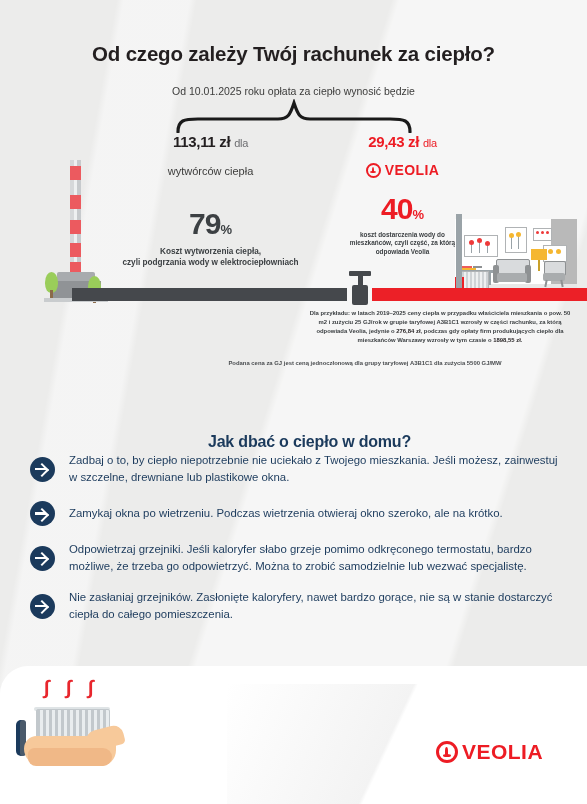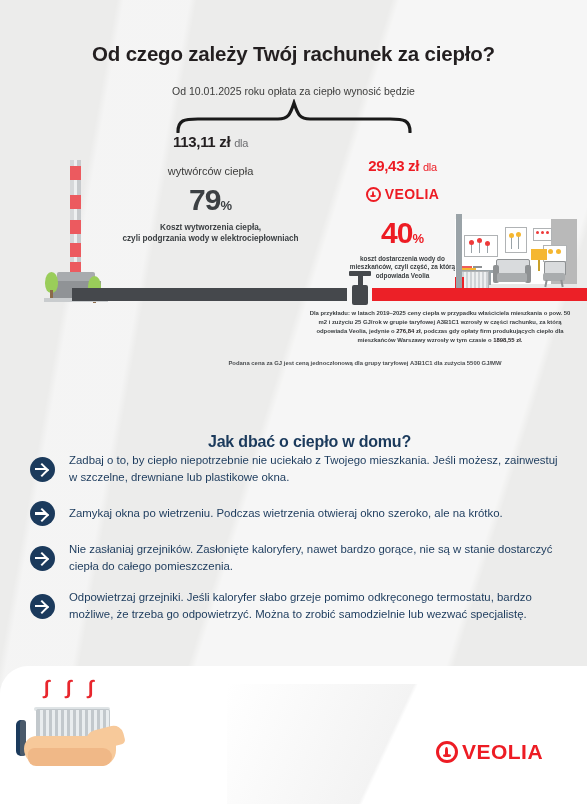--- a/index.html
+++ b/index.html
@@ -45,30 +45,30 @@
   }
 
   
   .brace-wrap{position:relative;height:34px;margin-top:2px;}
   .brace-wrap svg{position:absolute;left:50%;transform:translateX(-50%);top:0;}
 
   
   .cols{position:relative;height:160px;}
   .col{position:absolute;text-align:center;}
   .col-left{left:118px;width:185px;top:0;}
-  .col-right{left:330px;width:145px;top:0;margin-top:24px;}
+  .col-right{left:330px;width:145px;top:0;}
 
   .price{font-size:15px;font-weight:bold;color:#231f20;letter-spacing:-.3px;}
   .price .dla{font-size:11px;font-weight:normal;color:#6d6e71;}
   .price.red{color:#ed1c24;}
   .price.red .dla{color:#ed1c24;}
 
   .caption{margin-top:15px;font-size:11px;color:#3c3c3b;}
 
-  .pct{margin-top:8px;font-size:30px;font-weight:bold;color:#3c4043;letter-spacing:-1px;line-height:1;}
+  .pct{margin-top:32px;font-size:30px;font-weight:bold;color:#3c4043;letter-spacing:-1px;line-height:1;}
   .pct .sym{font-size:13px;font-weight:bold;letter-spacing:0;}
   .pct.red{color:#ed1c24;}
 
   .pct-desc{margin-top:7px;font-size:8.2px;font-weight:bold;color:#3c4043;line-height:1.35;}
   .pct-desc.small{font-size:6.4px;color:#3c4043;line-height:1.35;}
 
   
   .piperow{position:absolute;left:0;top:282px;width:587px;height:26px;}
   .pipe-gray{position:absolute;left:72px;top:6px;width:275px;height:13px;background:#45484c;}
   .pipe-red{position:absolute;left:372px;top:6px;width:215px;height:13px;background:#ec2027;}
@@ -351,25 +351,25 @@
       <div class="tip">
         <span class="arrow"></span>
         <span class="tip-text">Zadbaj o to, by ciepło niepotrzebnie nie uciekało z Twojego mieszkania. Jeśli możesz, zainwestuj w szczelne, drewniane lub plastikowe okna.</span>
       </div>
       <div class="tip">
         <span class="arrow"></span>
         <span class="tip-text">Zamykaj okna po wietrzeniu. Podczas wietrzenia otwieraj okno szeroko, ale na krótko.</span>
       </div>
       <div class="tip">
         <span class="arrow"></span>
-        <span class="tip-text">Nie zasłaniaj grzejników. Zasłonięte kaloryfery, nawet bardzo gorące, nie są w stanie dostarczyć ciepła do całego pomieszczenia.</span>
+        <span class="tip-text">Odpowietrzaj grzejniki. Jeśli kaloryfer słabo grzeje pomimo odkręconego termostatu, bardzo możliwe, że trzeba go odpowietrzyć. Można to zrobić samodzielnie lub wezwać specjalistę.</span>
       </div>
       <div class="tip">
         <span class="arrow"></span>
-        <span class="tip-text">Odpowietrzaj grzejniki. Jeśli kaloryfer słabo grzeje pomimo odkręconego termostatu, bardzo możliwe, że trzeba go odpowietrzyć. Można to zrobić samodzielnie lub wezwać specjalistę.</span>
+        <span class="tip-text">Nie zasłaniaj grzejników. Zasłonięte kaloryfery, nawet bardzo gorące, nie są w stanie dostarczyć ciepła do całego pomieszczenia.</span>
       </div>
     </div>
 
     <div class="whitecard">
       <div class="card-sheen"></div>
     </div>
 
     <div class="handrad">
       <div class="wave" style="left:30px;top:0px">∫</div>
       <div class="wave" style="left:52px;top:0px">∫</div>

